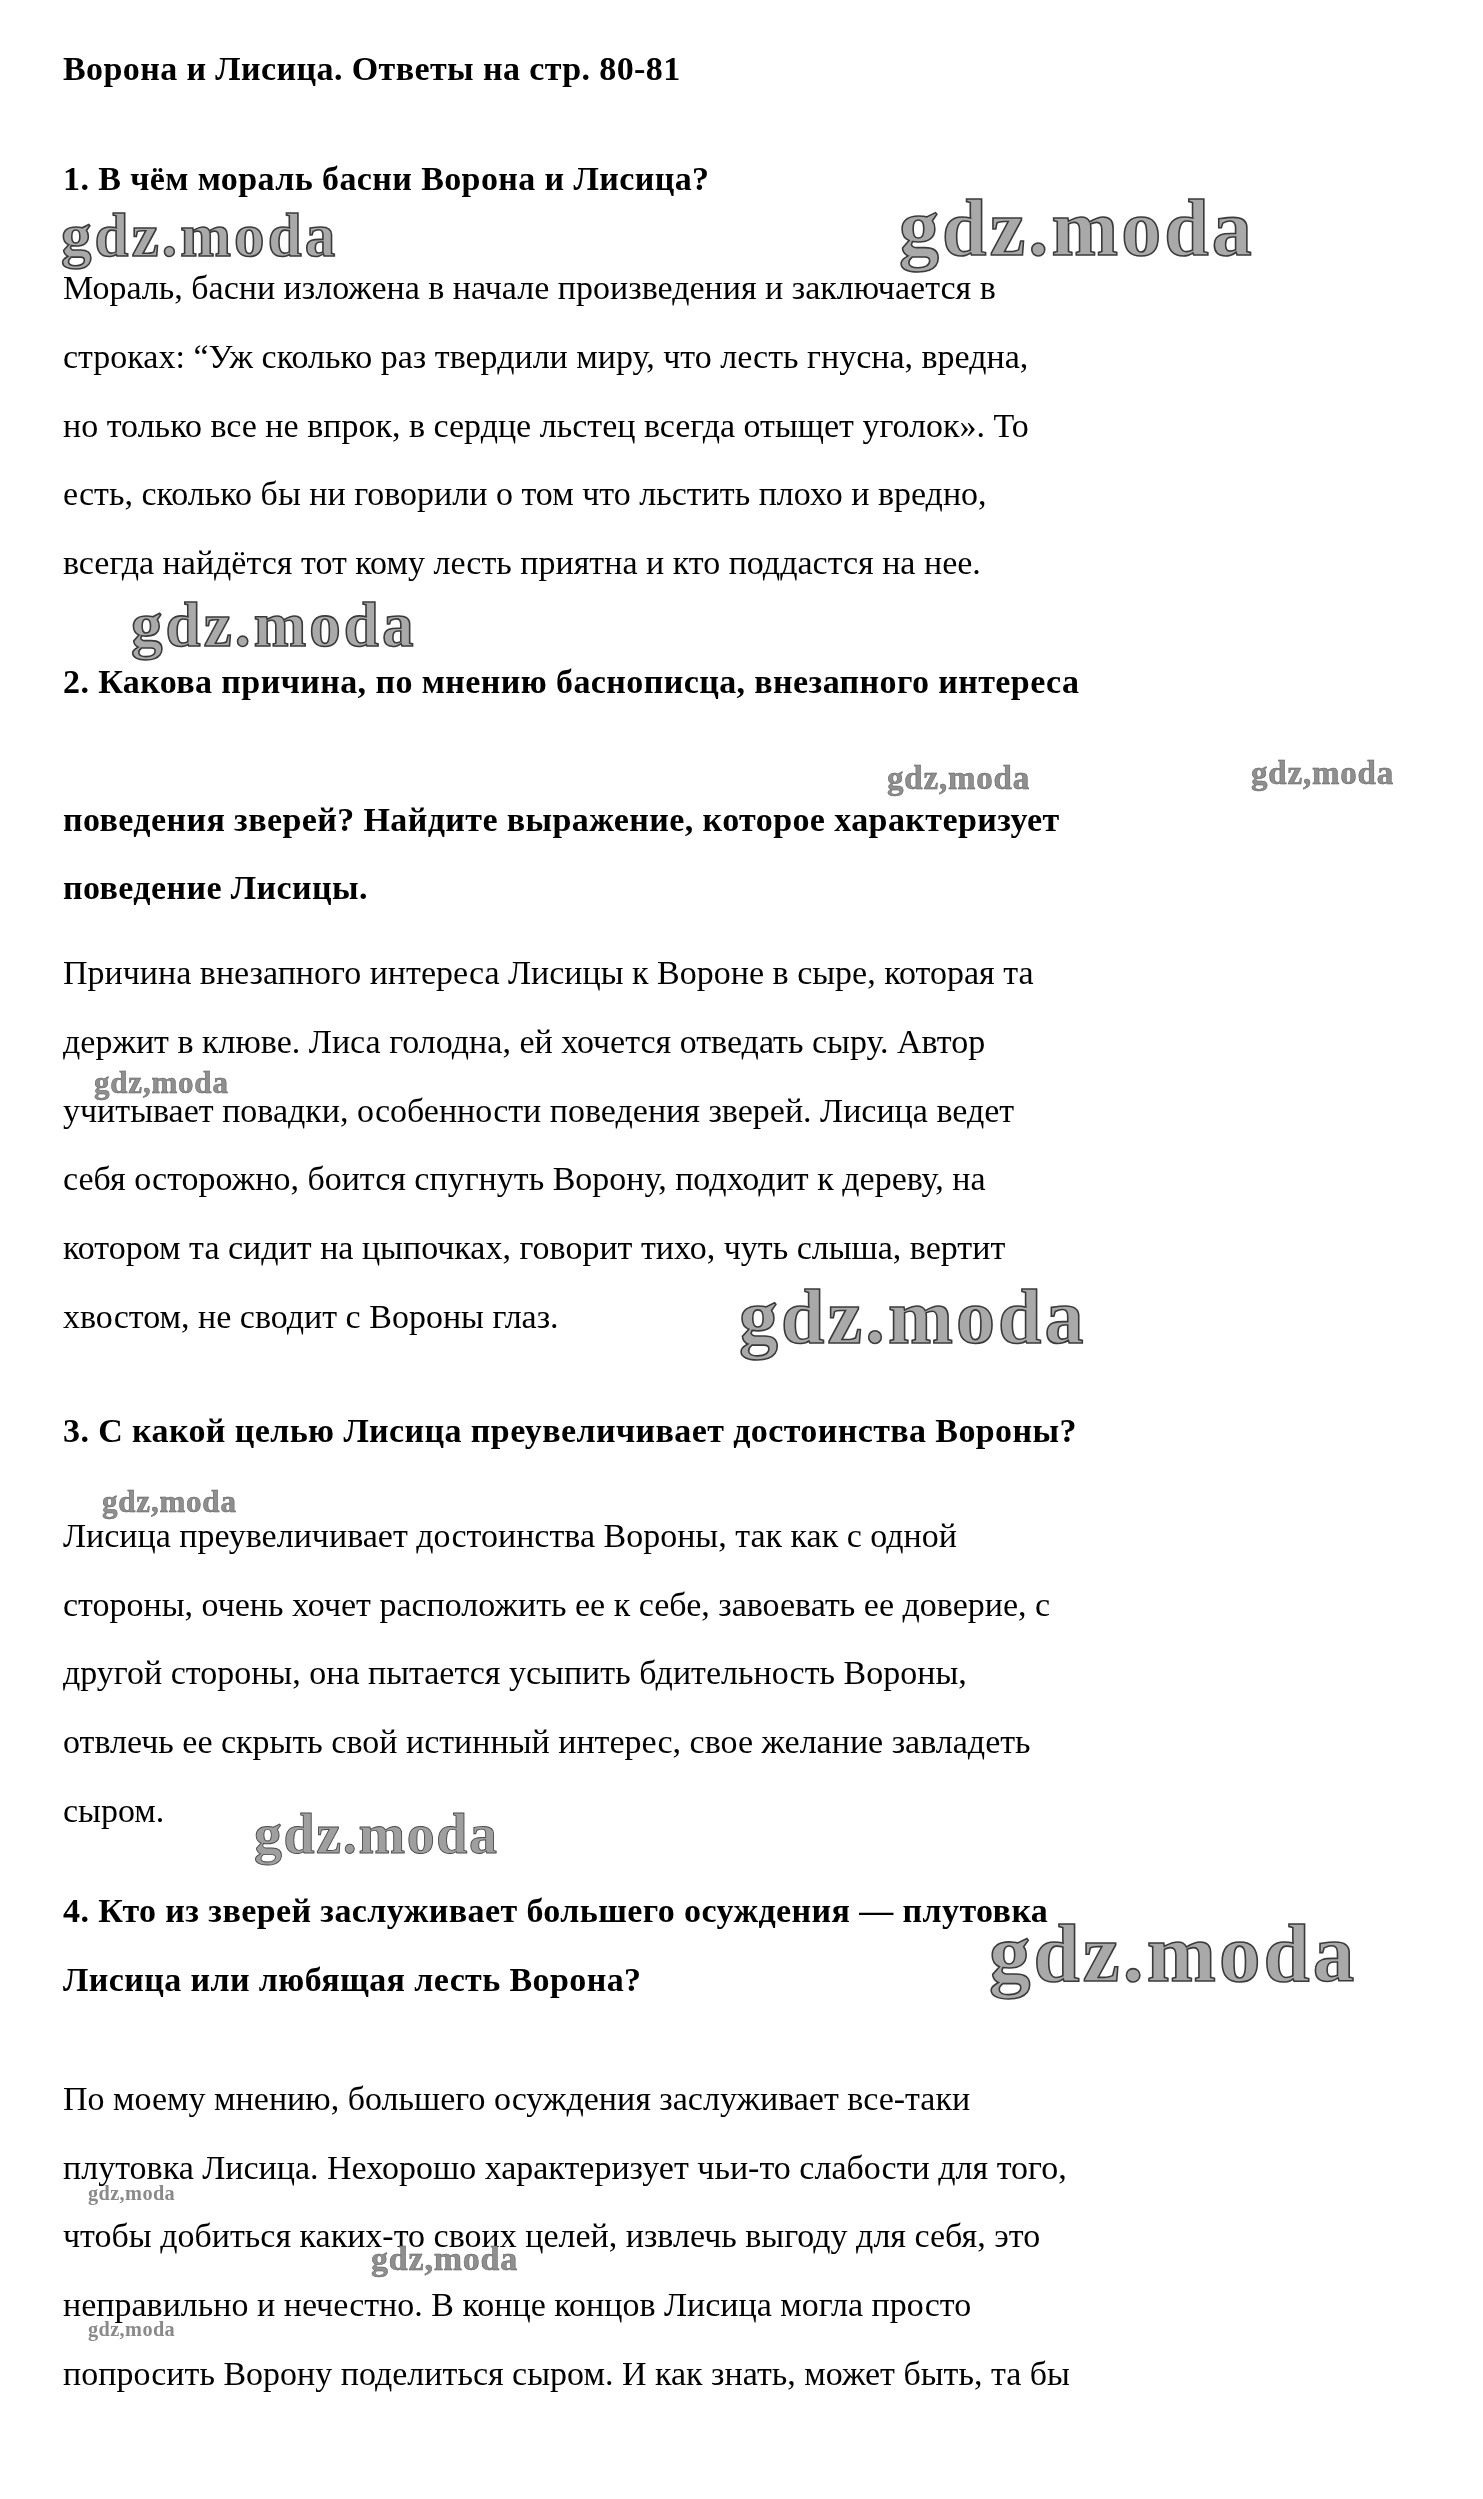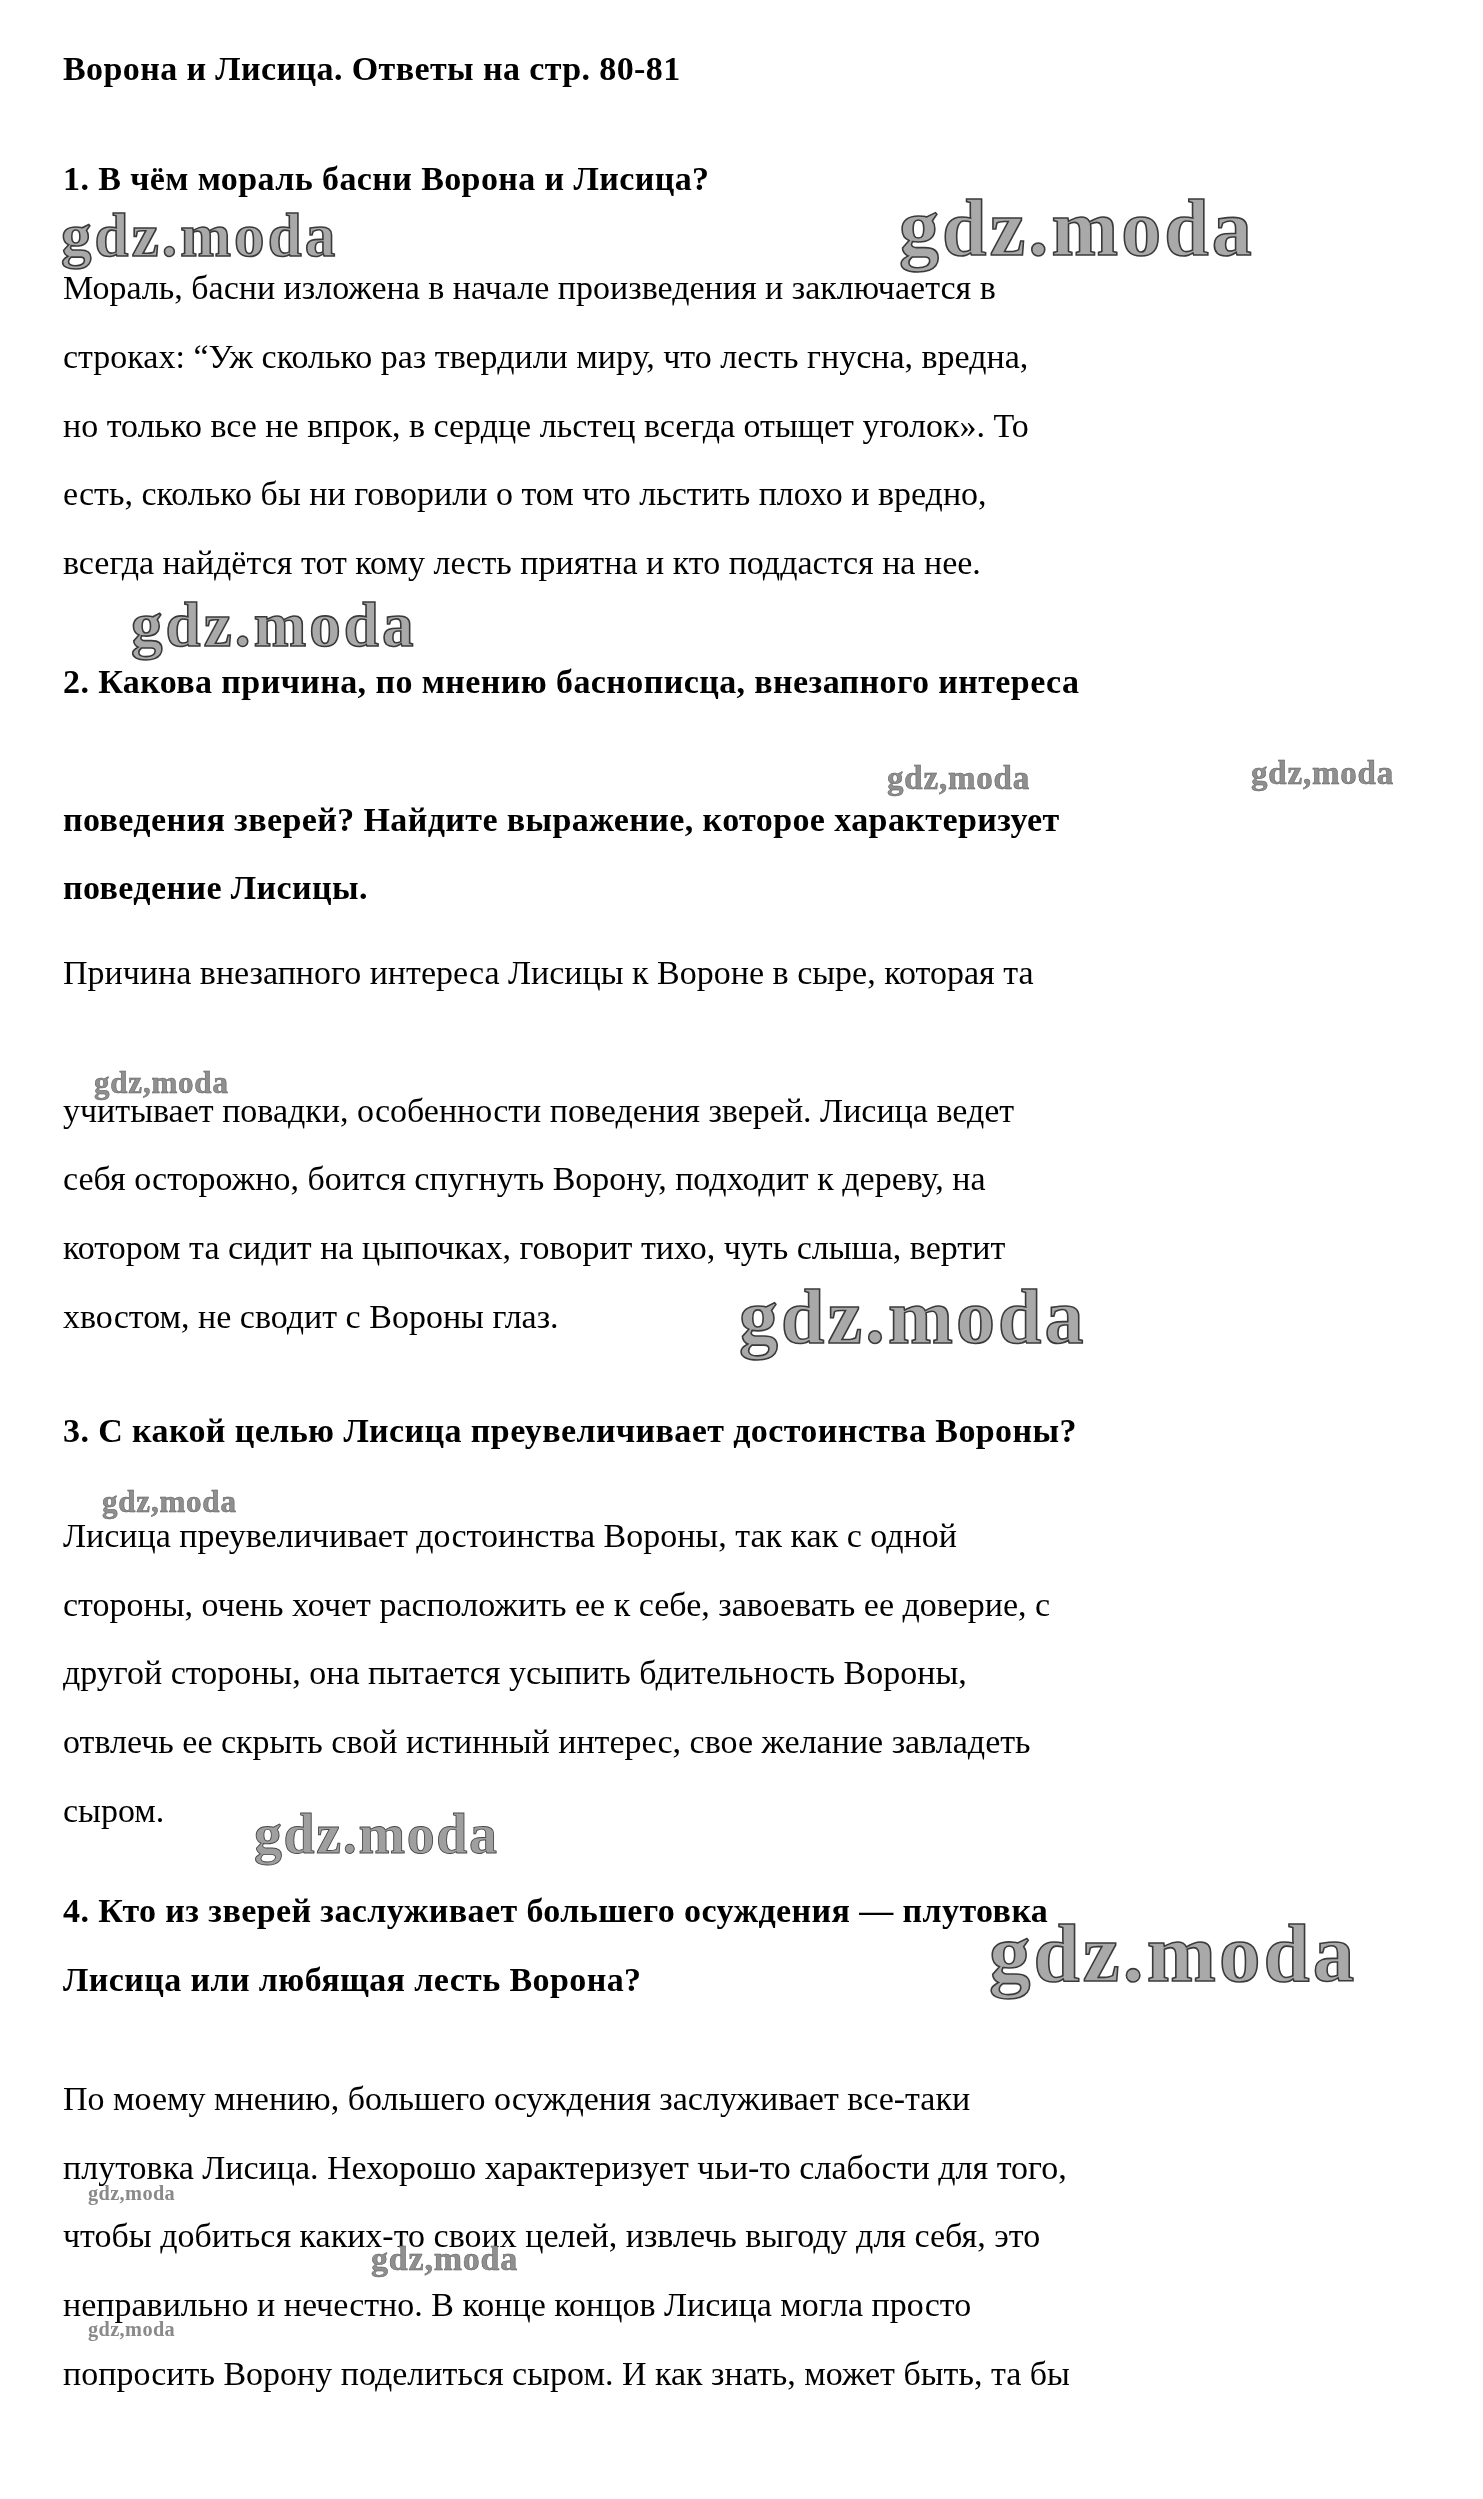--- a/index.html
+++ b/index.html
@@ -66,20 +66,21 @@
 
   <div class="wm" style="left:131px;  top:594px;  font-size:63px;">gdz.moda</div>
 
   <div class="line bold" style="top:663px;">2. Какова причина, по мнению баснописца, внезапного интереса</div>
   <div class="wm wm-small" style="left:887px; top:762px; font-size:33px;">gdz,moda</div>
   <div class="wm wm-small" style="left:1251px; top:757px; font-size:33px;">gdz,moda</div>
   <div class="line bold" style="top:801px;">поведения зверей? Найдите выражение, которое характеризует</div>
   <div class="line bold" style="top:869px;">поведение Лисицы.</div>
 
   <div class="line" style="top:954px;">Причина внезапного интереса Лисицы к Вороне в сыре, которая та</div>
+  <div class="line" style="top:1023px;">держит в клюве. Лиса голодна, ей хочется отведать сыру. Автор</div>
   <div class="wm wm-small" style="left:94px; top:1067px; font-size:31px;">gdz,moda</div>
   <div class="line" style="top:1092px;">учитывает повадки, особенности поведения зверей. Лисица ведет</div>
   <div class="line" style="top:1160px;">себя осторожно, боится спугнуть Ворону, подходит к дереву, на</div>
   <div class="line" style="top:1229px;">котором та сидит на цыпочках, говорит тихо, чуть слыша, вертит</div>
   <div class="line" style="top:1298px;">хвостом, не сводит с Вороны глаз.</div>
   <div class="wm" style="left:739px;  top:1278px; font-size:78px;">gdz.moda</div>
 
   <div class="line bold" style="top:1412px;">3. С какой целью Лисица преувеличивает достоинства Вороны?</div>
   <div class="wm wm-small" style="left:102px; top:1486px; font-size:31px;">gdz,moda</div>
 

